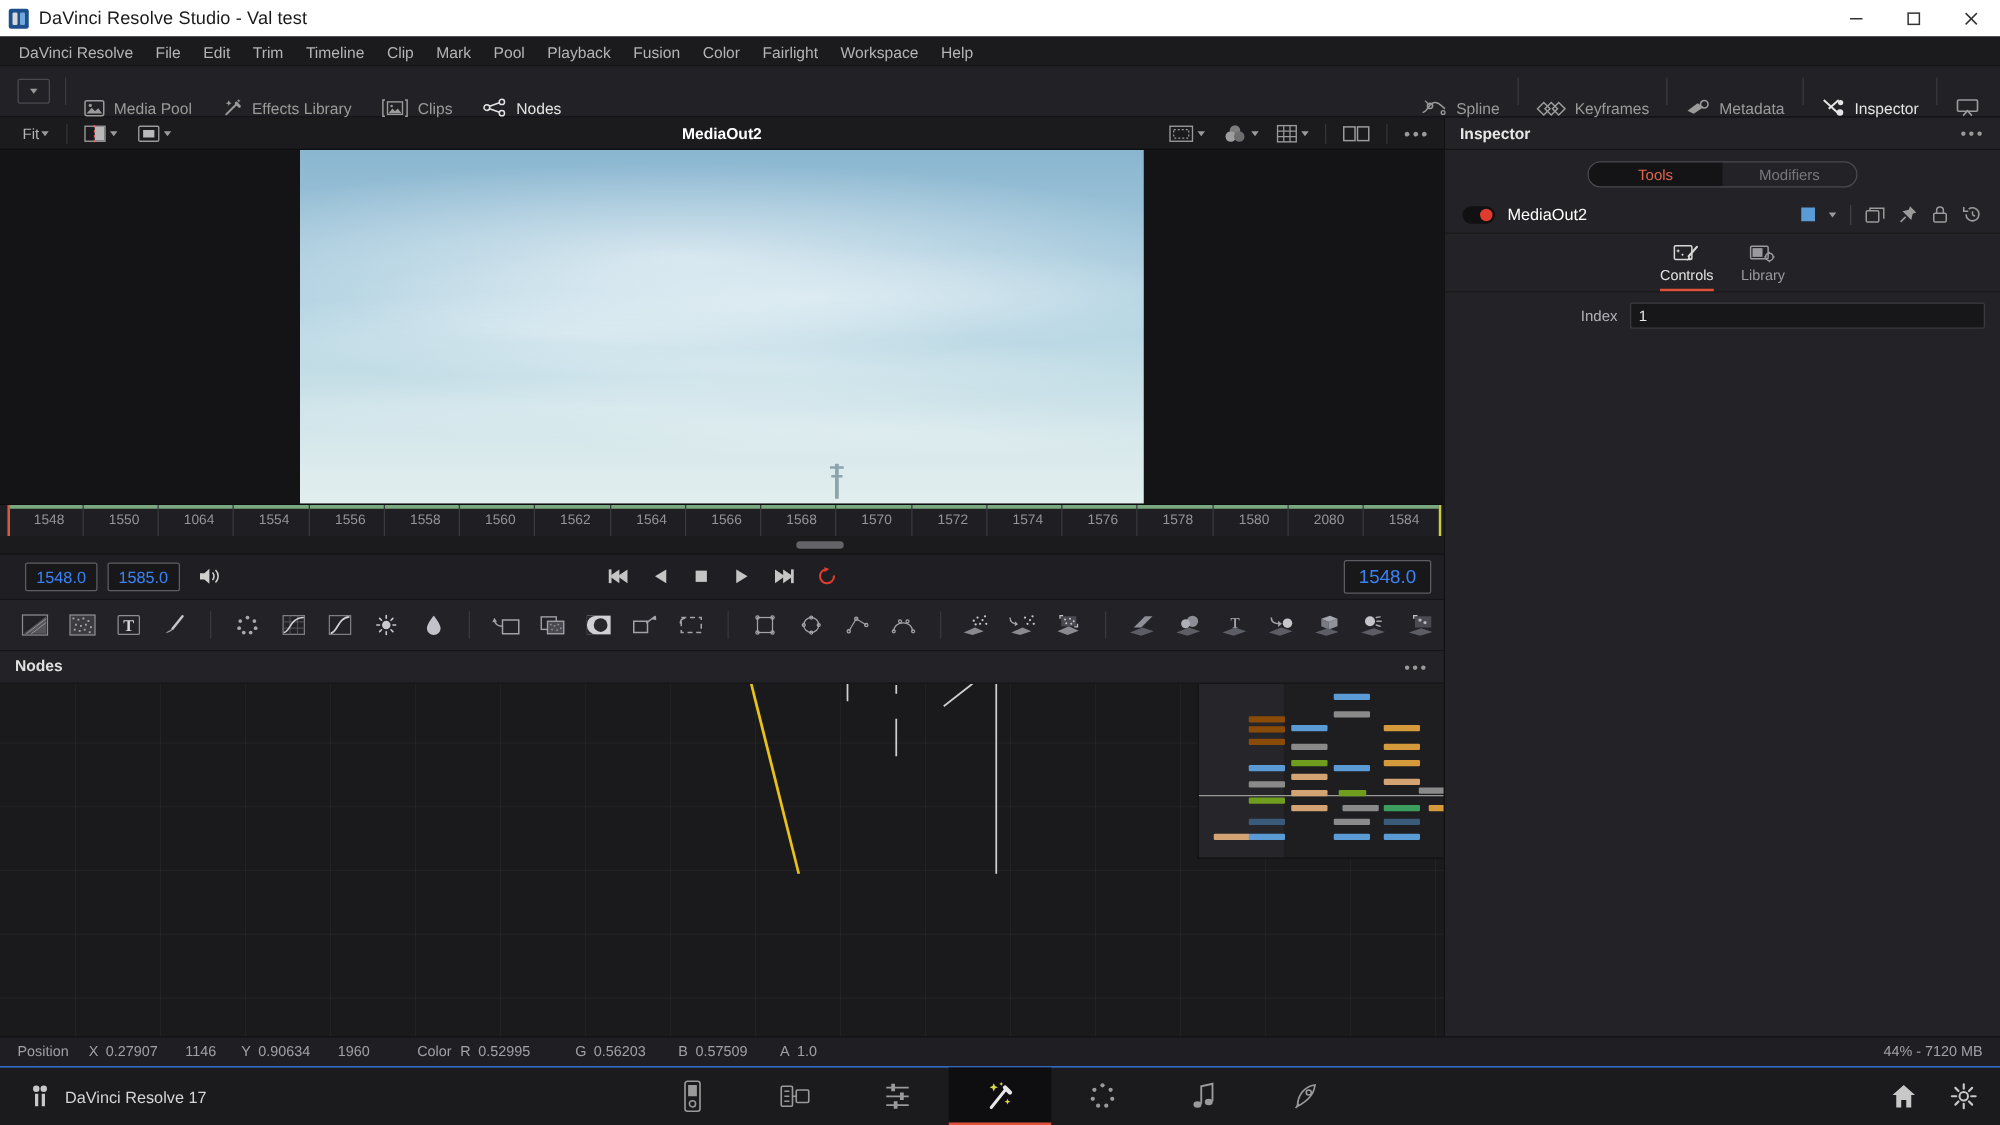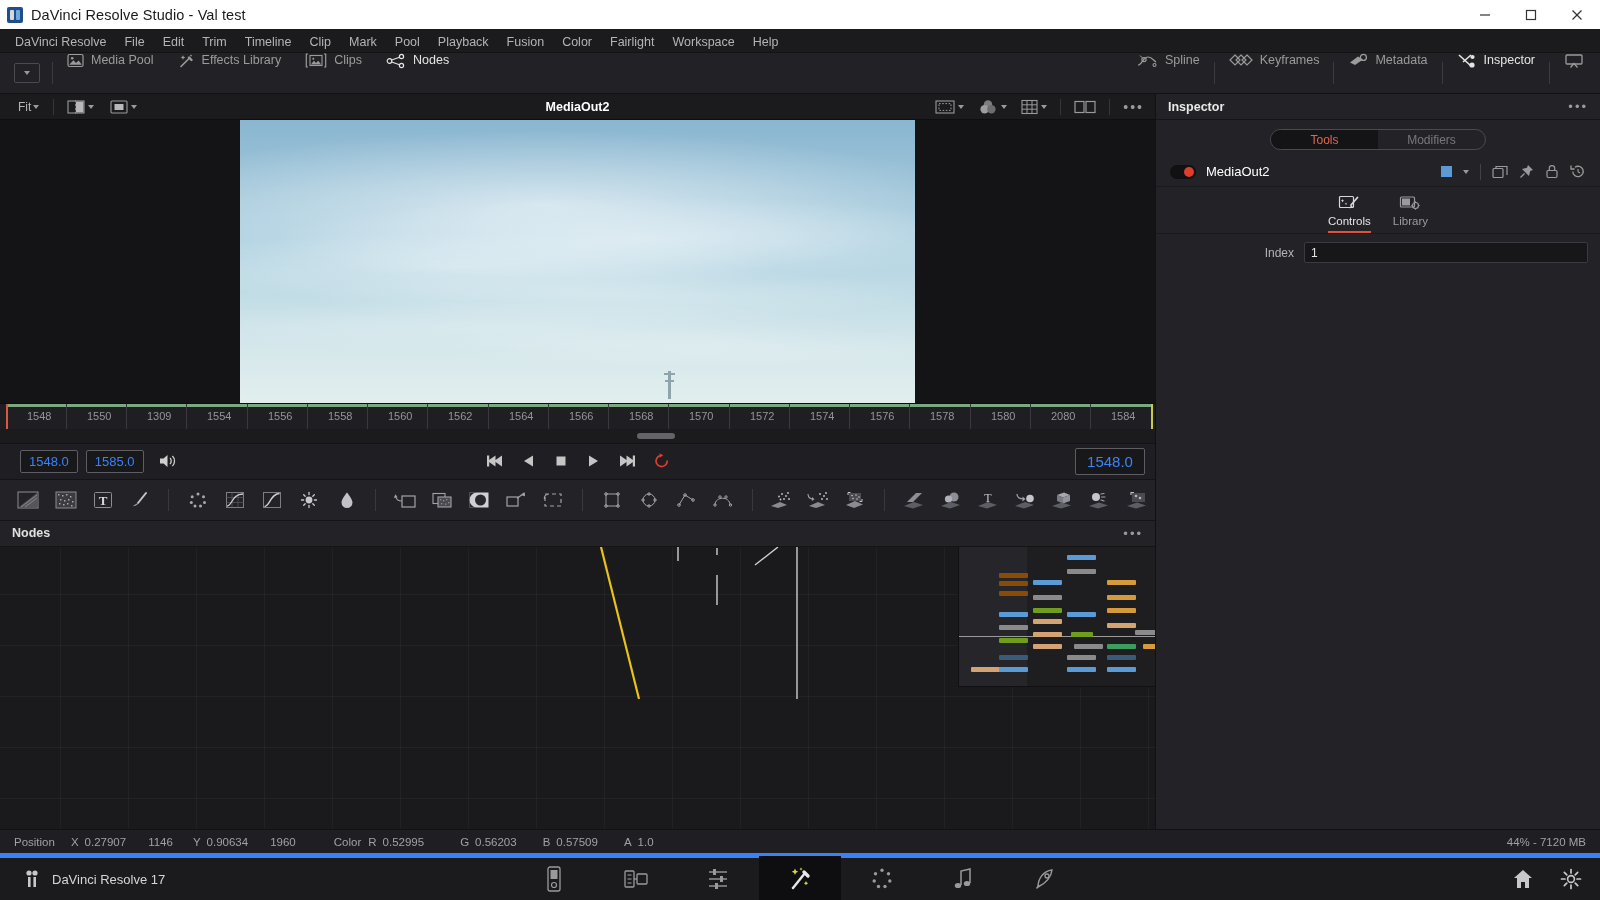--- a/index.html
+++ b/index.html
@@ -44,21 +44,21 @@
   .menu-item {
     font-size: 12.5px; color: #b4b4b4; padding: 3px 9px; border-radius: 2px; white-space: nowrap;
   }
 
   
   .toolbar {
     height: 41px; flex: 0 0 41px; background: #222226; display: flex; align-items: center;
     border-bottom: 1px solid #111114; position: relative;
   }
   .tb-btn {
-    display: flex; align-items: flex-start; gap: 7px; padding: 0 12px; height: 41px;
+    display: flex; align-items: flex-end; gap: 7px; padding: 0 12px; height: 41px;
     color: #9b9b9b; font-size: 12.5px;
   }
   .tb-btn.active { color: #e4e4e4; }
   .tb-sep { width: 1px; height: 22px; background: #3a3a3f; margin: 0 2px; }
   .dropbox {
     width: 26px; height: 20px; border: 1px solid #4a4a50; border-radius: 2px;
     display: flex; align-items: center; justify-content: center; margin-left: 14px; color: #9b9b9b;
   }
   .proj-title {
     position: absolute; left: 0; right: 0; text-align: center; pointer-events: none;
@@ -181,21 +181,21 @@
   .field-row { display: flex; align-items: center; padding: 8px 12px 0 0; gap: 10px; }
   .field-label { width: 138px; text-align: right; font-size: 12px; color: #b2b2b8; }
   .field-input { flex: 1; height: 21px; background: #17171a; border: 1px solid #3a3a40; border-radius: 2px; color: #e6e6e6; font-size: 12px; display: flex; align-items: center; padding: 0 6px; }
 
   
   .statusbar { height: 24px; flex: 0 0 24px; background: #1f1f23; display: flex; align-items: center; padding: 0 14px; border-top: 1px solid #111114; font-size: 11.5px; color: #a0a0a6; }
   .st-seg { margin-right: 16px; }
   .st-right { margin-left: auto; }
 
   
-  .taskbar { height: 47px; flex: 0 0 47px; background: #1b1b1e; display: flex; align-items: center; position: relative; border-top: 5px solid #3b82f6; }
+  .taskbar { height: 47px; flex: 0 0 47px; background: #1b1b1e; display: flex; align-items: center; position: relative; border-top: 1px solid #3b82f6; }
   .tk-brand { display: flex; align-items: center; gap: 10px; padding-left: 22px; font-size: 13px; color: #d6d6d6; }
   .tk-pages { position: absolute; left: 0; right: 0; display: flex; justify-content: center; align-items: center; gap: 0; height: 47px; }
   .tk-page { width: 82px; height: 47px; display: flex; align-items: center; justify-content: center; position: relative; }
   .tk-page.active { background: #0e0e10; }
   .tk-page.active::after { content:""; position:absolute; left:0; right:0; bottom:0; height:3px; background:#e0523a; }
   .tk-right { position: absolute; right: 18px; display: flex; align-items: center; gap: 26px; }
   svg { display: block; }
 </style>
 </head>
 <body>
@@ -444,21 +444,21 @@
 
       <div class="ruler">
         <div class="rng-bar" style="width:1143px"></div>
         <div class="rt" style="left:6px">
             <span>1548</span>
           </div>
         <div class="rt" style="left:66px">
             <span>1550</span>
           </div>
         <div class="rt" style="left:126px">
-            <span>1309</span>
+            <span>1064</span>
           </div>
         <div class="rt" style="left:186px">
             <span>1554</span>
           </div>
         <div class="rt" style="left:247px">
             <span>1556</span>
           </div>
         <div class="rt" style="left:307px">
             <span>1558</span>
           </div>

